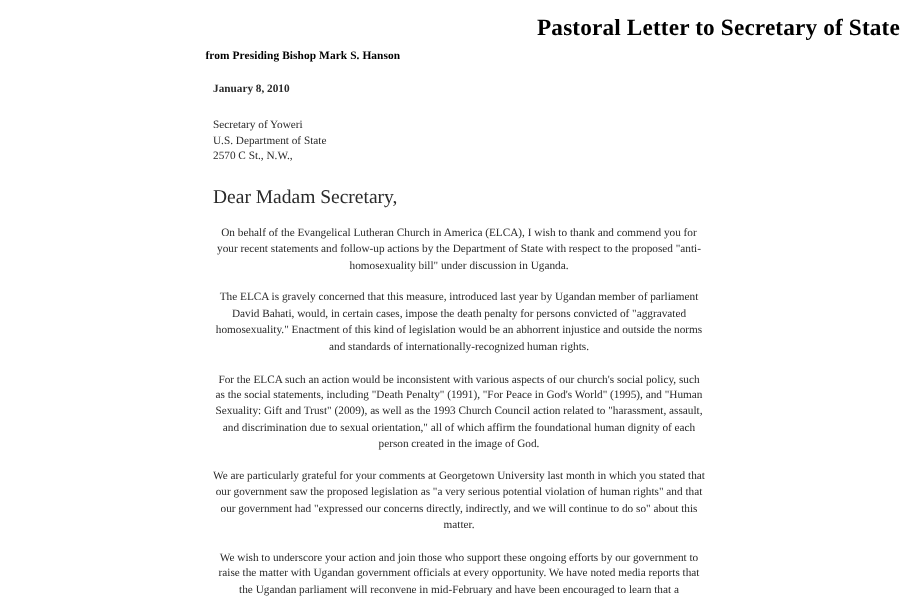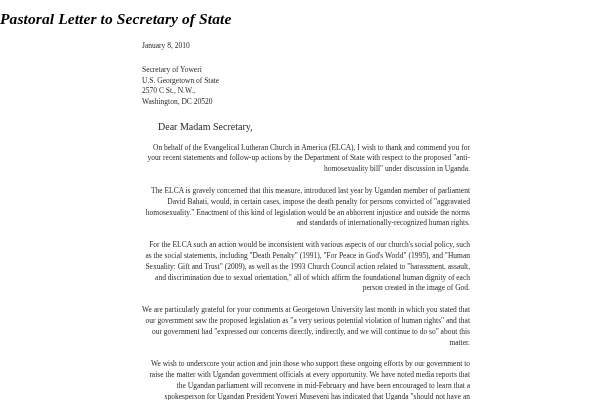--- a/index.html
+++ b/index.html
@@ -16,87 +16,86 @@
     -webkit-font-smoothing: antialiased;
   }
   .page {
     width: 600px;
     height: 400px;
     background: #ffffff;
     box-sizing: border-box;
     position: relative;
   }
   .title {
-    text-align: left;
+    text-align: right;
     font-size: 15.5px;
     font-weight: bold;
     letter-spacing: 0.1px;
     margin: 0;
     padding-top: 10px;
     color: #000000;
-    font-style: italic;
   }
   .subtitle {
     font-size: 7.6px;
     font-weight: bold;
     color: #000000;
     margin: 0;
     padding-left: 137px;
     padding-top: 4px;
     letter-spacing: 0.05px;
   }
   .body-wrap {
     padding-left: 142px;
     padding-right: 130px;
     padding-top: 0;
   }
   .date {
     font-size: 7.5px;
     margin-top: 13px;
     color: #2a2a2a;
+    font-weight: bold;
   }
   .address {
     margin-top: 15px;
     font-size: 7.5px;
     line-height: 1.42;
     color: #2a2a2a;
   }
   .address div {
     white-space: nowrap;
   }
   .salutation {
     margin-top: 13px;
-    font-size: 10px;
+    font-size: 13px;
     color: #2a2a2a;
-    margin-left: 16px;
   }
   .para {
     margin-top: 11px;
     font-size: 7.5px;
     line-height: 1.44;
-    text-align: right;
+    text-align: center;
     color: #2a2a2a;
   }
 </style>
 </head>
 <body>
 
 <div class="page">
 
   <h1 class="title">Pastoral Letter to Secretary of State</h1>
+  <div class="subtitle">from Presiding Bishop Mark S. Hanson</div>
 
   <div class="body-wrap">
 
     <div class="date">January 8, 2010</div>
 
     <div class="address">
       <div>Secretary of Yoweri</div>
-      <div>U.S. Georgetown of State</div>
+      <div>U.S. Department of State</div>
       <div>2570 C St., N.W.,</div>
-      <div>Washington, DC 20520</div>
     </div>
 
     <div class="salutation">Dear Madam Secretary,</div>
 
     <p class="para">On behalf of the Evangelical Lutheran Church in America (ELCA), I wish to thank and commend you for your recent statements and follow-up actions by the Department of State with respect to the proposed "anti-homosexuality bill" under discussion in Uganda.</p>
     <p class="para">The ELCA is gravely concerned that this measure, introduced last year by Ugandan member of parliament David Bahati, would, in certain cases, impose the death penalty for persons convicted of "aggravated homosexuality." Enactment of this kind of legislation would be an abhorrent injustice and outside the norms and standards of internationally-recognized human rights.</p>
     <p class="para">For the ELCA such an action would be inconsistent with various aspects of our church's social policy, such as the social statements, including "Death Penalty" (1991), "For Peace in God's World" (1995), and "Human Sexuality: Gift and Trust" (2009), as well as the 1993 Church Council action related to "harassment, assault, and discrimination due to sexual orientation," all of which affirm the foundational human dignity of each person created in the image of God.</p>
     <p class="para">We are particularly grateful for your comments at Georgetown University last month in which you stated that our government saw the proposed legislation as "a very serious potential violation of human rights" and that our government had "expressed our concerns directly, indirectly, and we will continue to do so" about this matter.</p>
     <p class="para">We wish to underscore your action and join those who support these ongoing efforts by our government to raise the matter with Ugandan government officials at every opportunity. We have noted media reports that the Ugandan parliament will reconvene in mid-February and have been encouraged to learn that a spokesperson for Ugandan President Yoweri Museveni has indicated that Uganda "should not have an extreme position" such as in the proposed legislation.</p>
 

